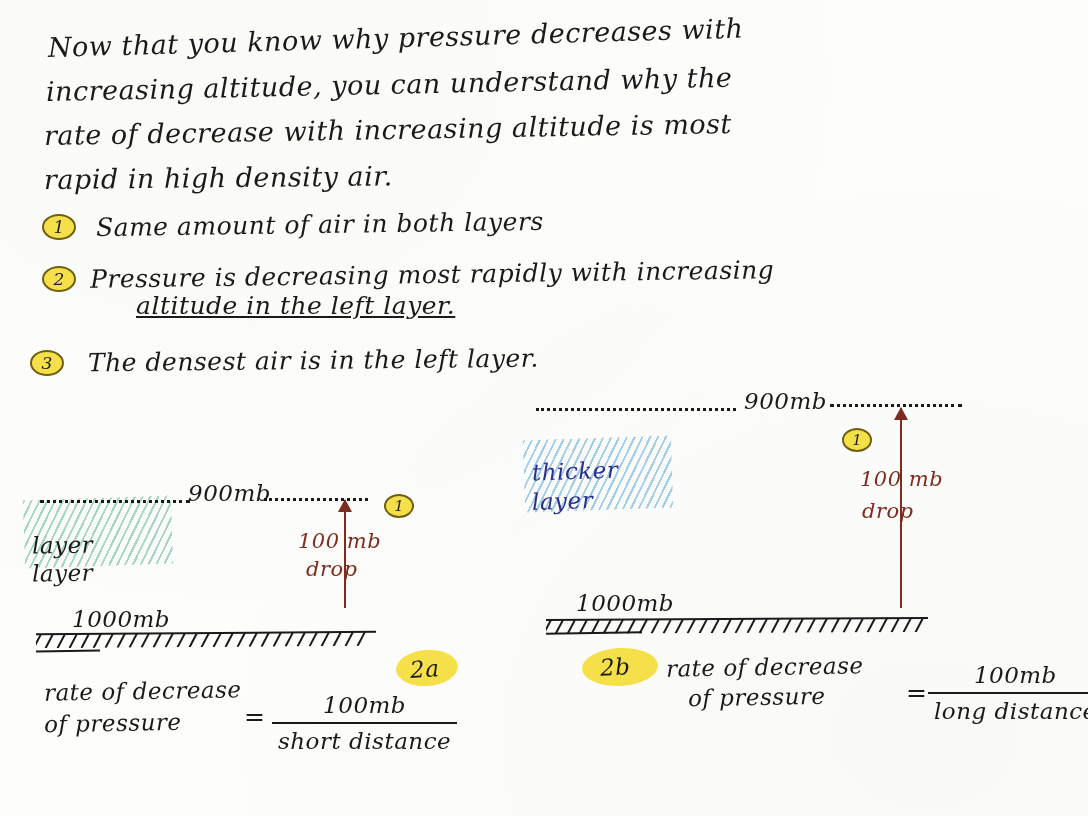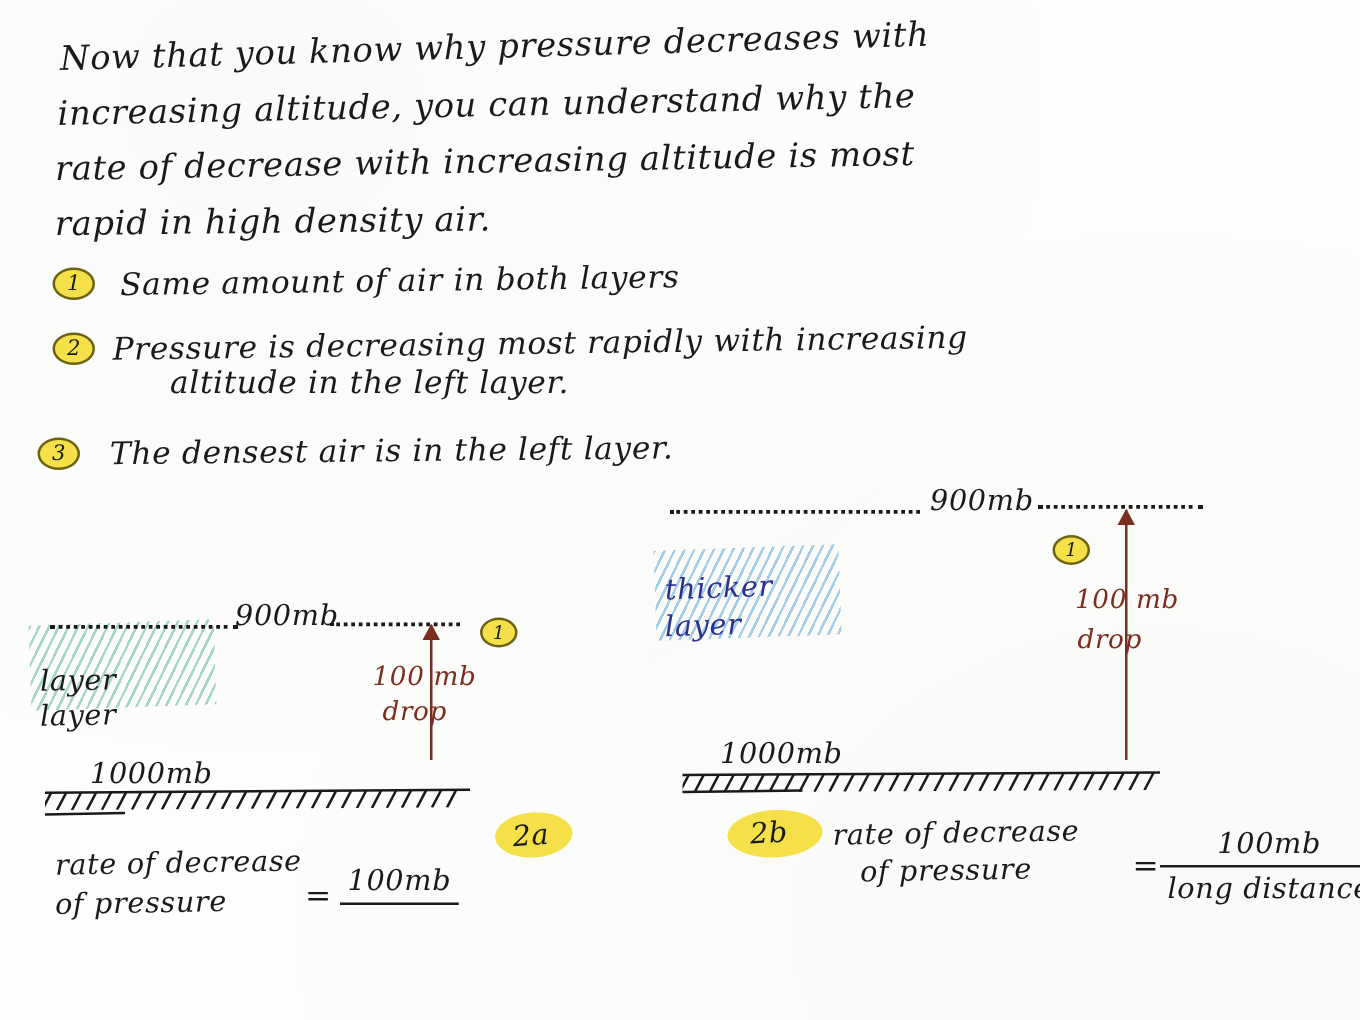--- a/index.html
+++ b/index.html
@@ -189,21 +189,21 @@
     <div class="line hand ink-dark l2">increasing altitude, you can understand why the</div>
     <div class="line hand ink-dark l3">rate of decrease with increasing altitude is most</div>
     <div class="line hand ink-dark l4">rapid in high density air.</div>
   </div>
 
   <div class="bullet-circle" style="left:42px; top:214px;">1</div>
   <div class="point-text hand ink-dark" style="left:96px; top:208px; transform:rotate(-0.8deg);">Same amount of air in both layers</div>
 
   <div class="bullet-circle" style="left:42px; top:266px;">2</div>
   <div class="point-text hand ink-dark" style="left:90px; top:258px; transform:rotate(-0.8deg);">Pressure is decreasing most rapidly with increasing</div>
-  <div class="point-text hand ink-dark" style="left:136px; top:289px;">altitude in the left layer.</div>
+  <div class="point-text hand ink-dark" style="left:136px; top:289px;text-decoration:underline;">altitude in the left layer.</div>
 
   <div class="bullet-circle" style="left:30px; top:350px;">3</div>
   <div class="point-text hand ink-dark" style="left:88px; top:344px; transform:rotate(-0.6deg);">The densest air is in the left layer.</div>
 
   <div class="abs" style="left:0; top:0; width:500px; height:816px;">
 
     <div class="shade" style="left:24px; top:498px; width:148px; height:68px; transform:rotate(-2deg);"></div>
 
     <div class="dots-900" style="left:40px; top:496px; width:150px;"></div>
     <div class="dots-900" style="left:264px; top:494px; width:104px;"></div>
@@ -254,20 +254,21 @@
 
     <div class="highlight-oval" style="left:396px; top:650px; width:62px; height:36px; transform:rotate(-4deg);"></div>
     <div class="label-md hand ink-dark" style="left:410px; top:654px; transform:rotate(-4deg);">2a</div>
 
     <div class="label-md hand ink-dark" style="left:44px; top:676px; transform:rotate(-1deg);">rate of decrease</div>
     <div class="label-md hand ink-dark" style="left:44px; top:708px; transform:rotate(-1deg);">of pressure</div>
     <div class="eq-sign hand ink-dark" style="left:244px; top:702px;">=</div>
     <div class="frac hand ink-dark" style="left:272px; top:690px;">
       <span class="num">100mb</span>
       <span class="bar"></span>
+      <span class="den">short distance</span>
     </div>
   </div>
 
   <div class="abs" style="left:500px; top:0; width:588px; height:816px;">
 
     <div class="shade blue" style="left:24px; top:438px; width:148px; height:72px; transform:rotate(-2deg);"></div>
 
     <div class="dots-900" style="left:36px; top:404px; width:200px;"></div>
     <div class="dots-900" style="left:330px; top:400px; width:132px;"></div>
     <div class="label-md hand ink-dark" style="left:244px; top:386px;">900mb</div>

